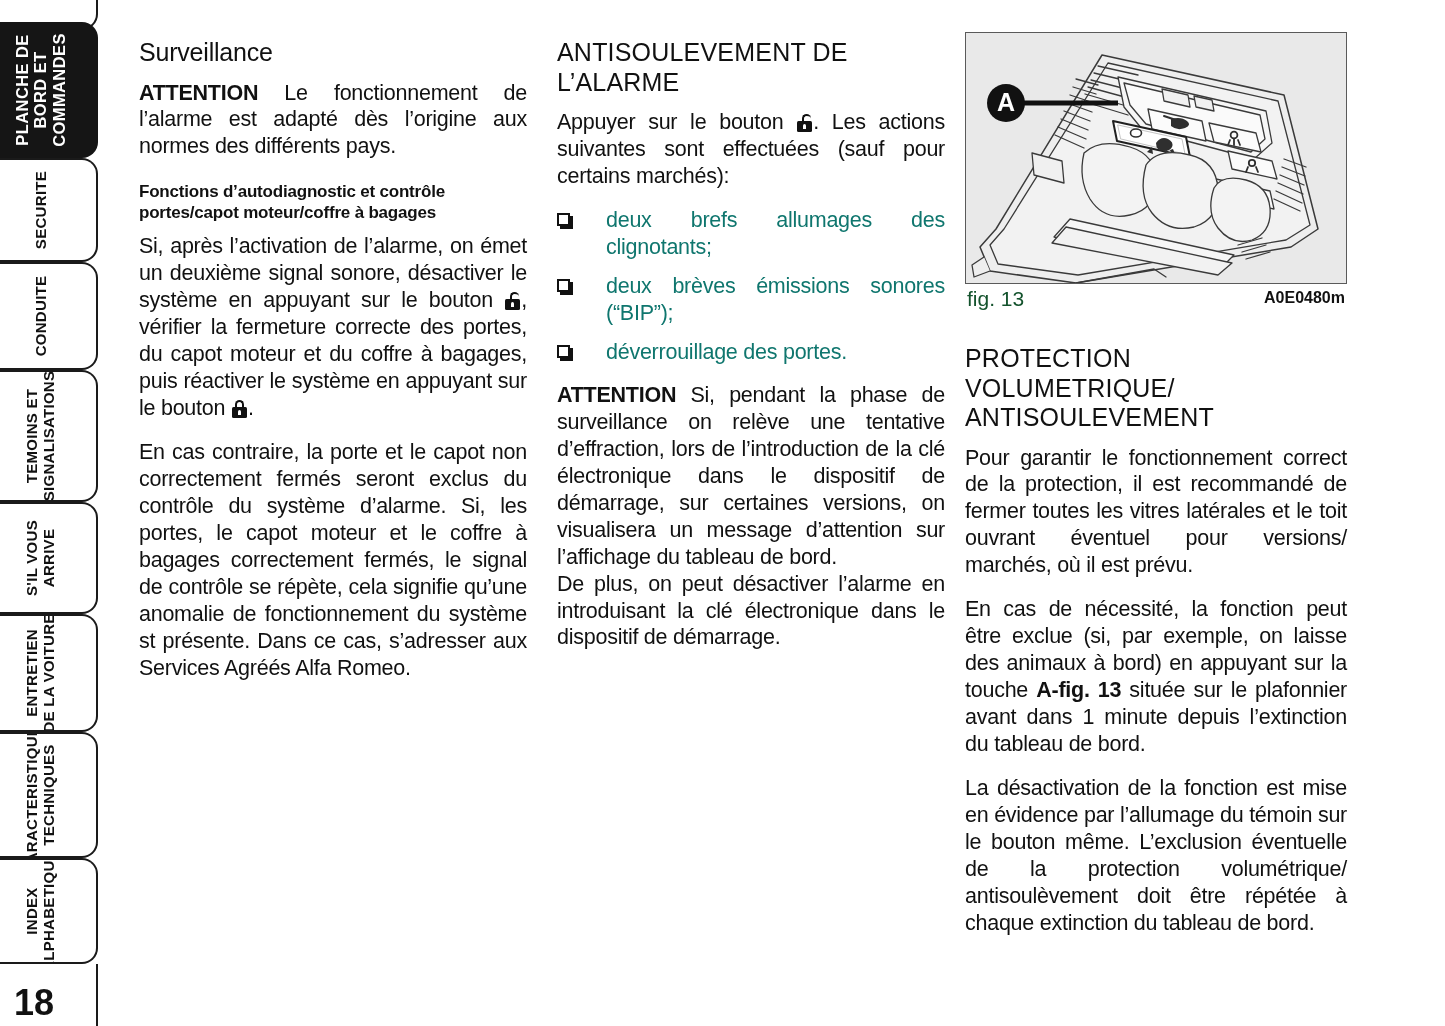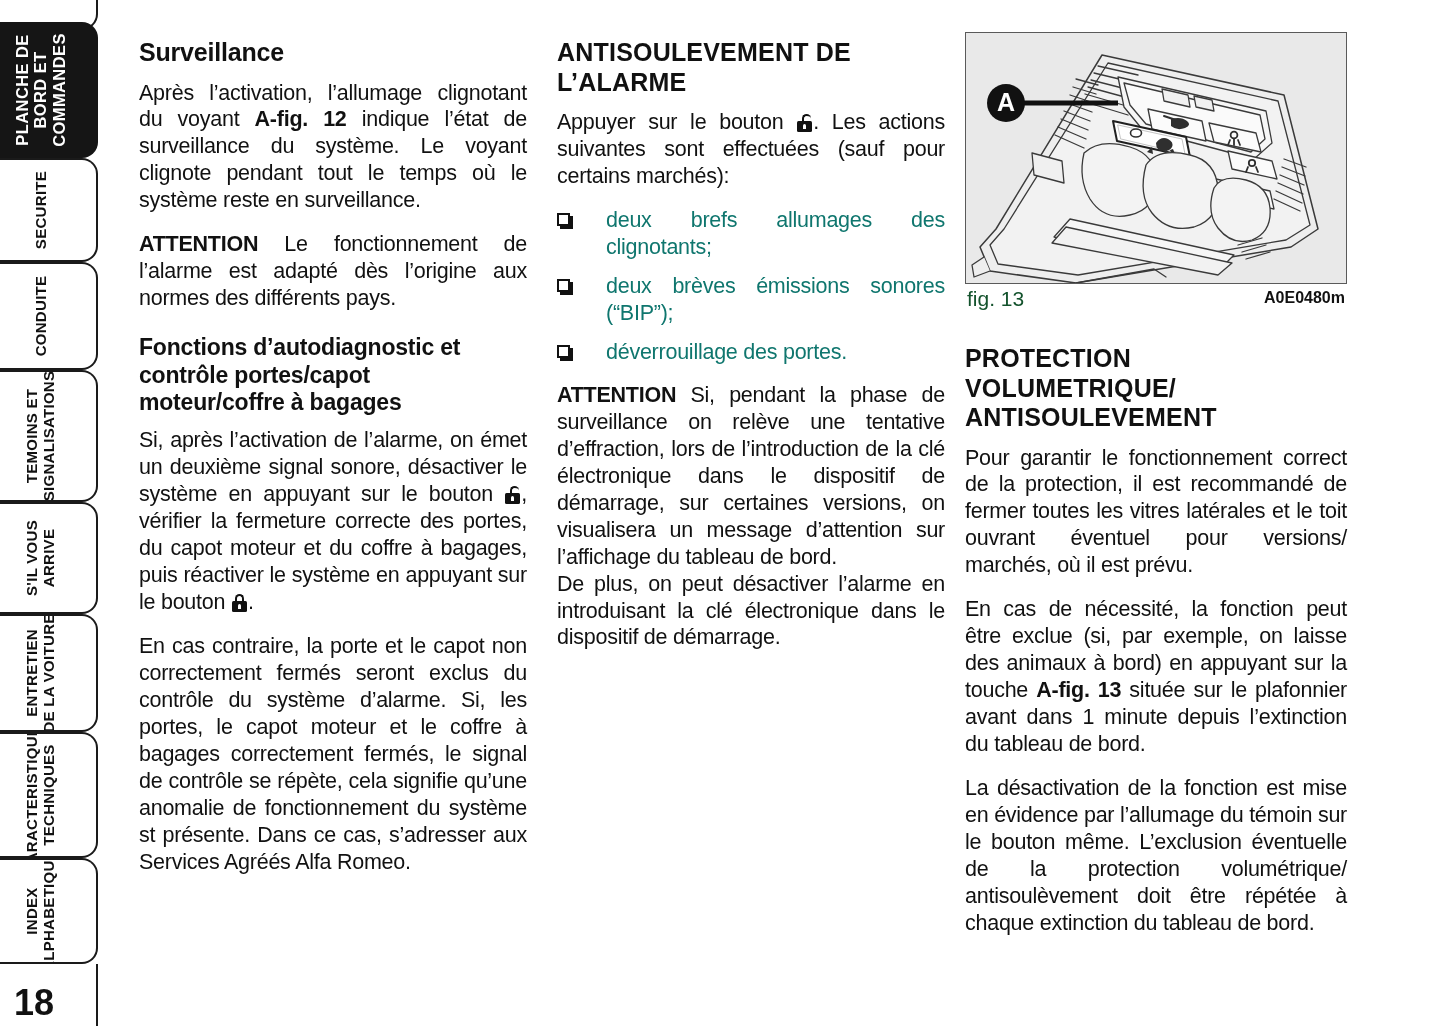--- a/index.html
+++ b/index.html
@@ -93,35 +93,35 @@
     position: absolute;
     top: 38px;
     width: 388px;
   }
   #col1 { left: 139px; }
   #col2 { left: 557px; }
   #col3 { left: 965px; width: 382px; }
 
   h2.sec-head {
     font-family: "Liberation Sans", sans-serif;
-    font-weight: bold;
+    font-weight: normal;
     font-size: 25px;
     line-height: 1.18;
     margin: 0 0 12px 0;
     color: #111;
     letter-spacing: -0.2px;
   }
   h2.sec-head.caps {
     letter-spacing: 0.2px;
     font-size: 25px;
   }
   h3.sub-head {
     font-family: "Liberation Sans", sans-serif;
     font-weight: bold;
-    font-size: 23px;
+    font-size: 17px;
     line-height: 1.2;
     margin: 0 8px 10px 0;
     color: #111;
     letter-spacing: -0.2px;
   }
   p.body {
     font-family: "Liberation Sans", sans-serif;
     font-size: 21.5px;
     line-height: 1.255;
     margin: 0 0 17px 0;
@@ -314,21 +314,20 @@
 
     <div id="page-number-tab" style="top:964px;height:70px;border-radius:0 0 0 0;">
       <div id="page-number">18</div>
     </div>
   </div>
 
   <div class="col" id="col1">
 
     <h2 class="sec-head">Surveillance</h2>
 
-    <p class="body"><span>Après l’activation, l’allumage clignotant du voyant </span><b>A-fig. 12</b><span> indique l’état de surveillance du système. Le voyant clignote pendant tout le temps où le système reste en surveillance.</span></p>
 
     <p class="body"><b>ATTENTION</b><span> Le fonctionnement de l’alarme est adapté dès l’origine aux normes des différents pays.</span></p>
 
     <div class="spacer-sm"></div>
 
     <h3 class="sub-head">Fonctions d’autodiagnostic et contrôle portes/capot moteur/coffre à bagages</h3>
 
     <p class="body"><span>Si, après l’activation de l’alarme, on émet un deuxième signal sonore, désactiver le système en appuyant sur le bouton </span><span class="lock open"><span class="shackle"></span><span class="body"></span><span class="keyhole"></span></span><span>, vérifier la fermeture correcte des portes, du capot moteur et du coffre à bagages, puis réactiver le système en appuyant sur le bouton </span><span class="lock"><span class="shackle"></span><span class="body"></span><span class="keyhole"></span></span><span>.</span></p>
 
     <p class="body last">En cas contraire, la porte et le capot non correctement fermés seront exclus du contrôle du système d’alarme. Si, les portes, le capot moteur et le coffre à bagages correctement fermés, le signal de contrôle se répète, cela signifie qu’une anomalie de fonctionnement du système st présente. Dans ce cas, s’adresser aux Services Agréés Alfa Romeo.</p>

